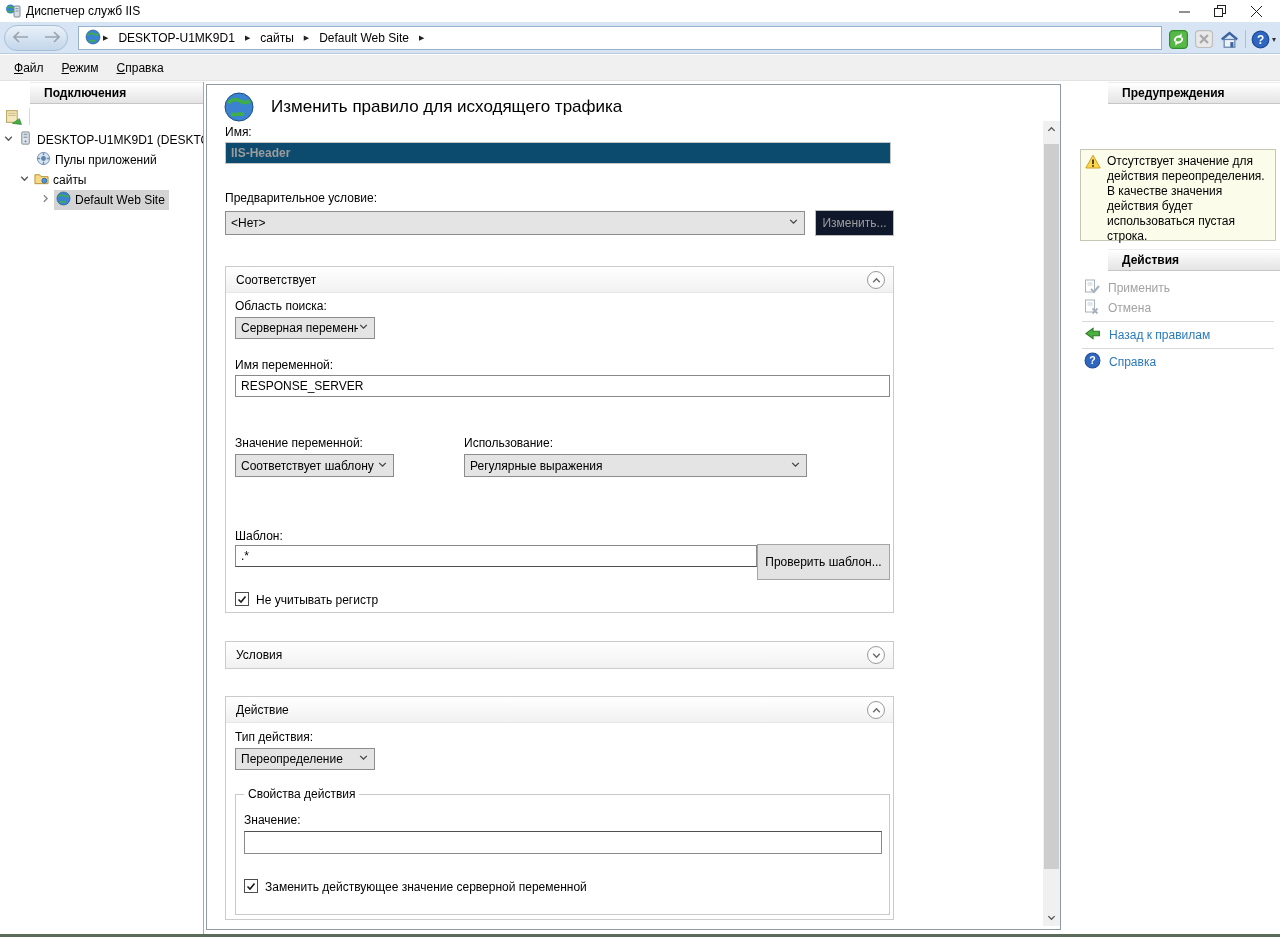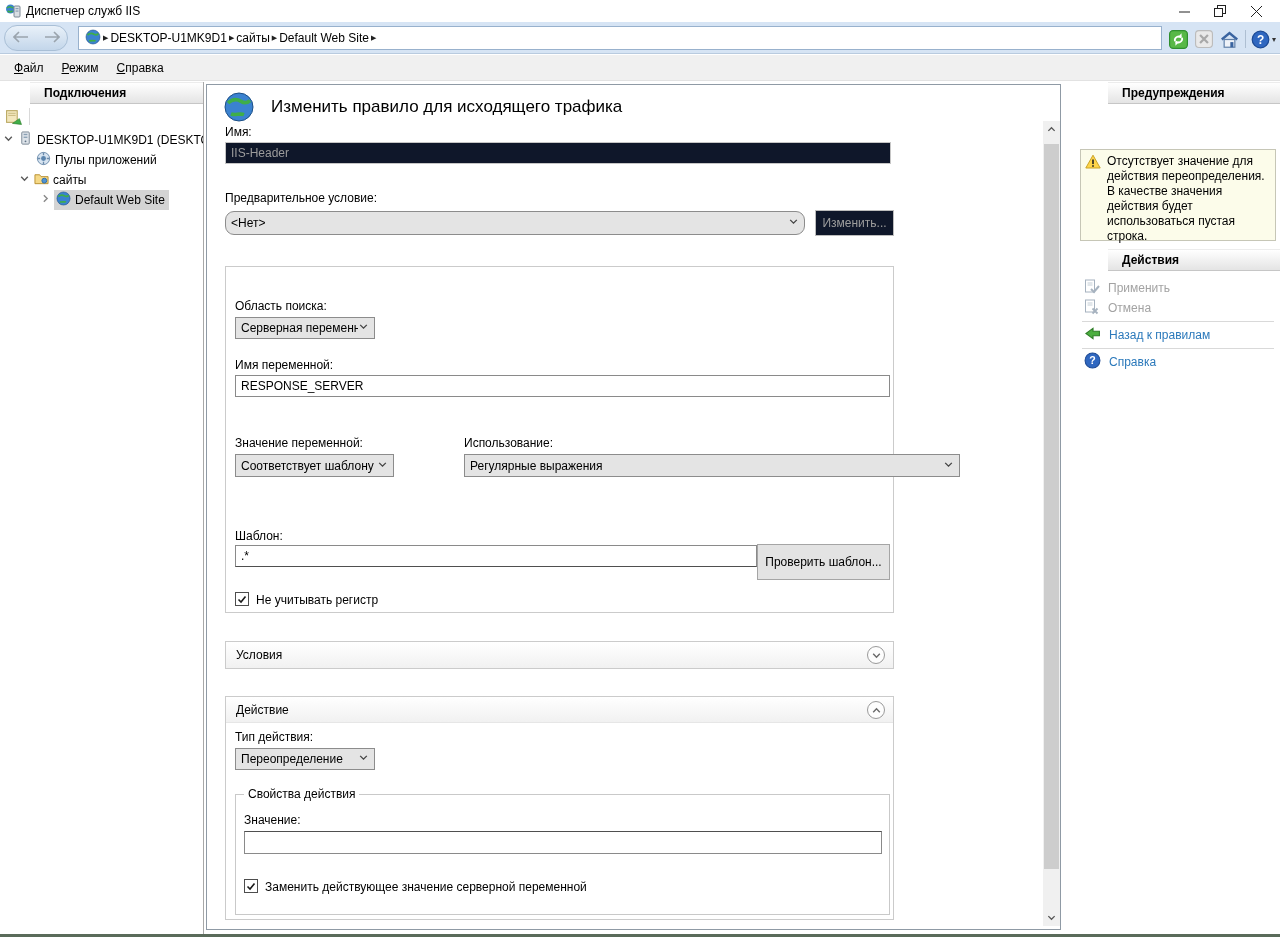--- a/index.html
+++ b/index.html
@@ -11,21 +11,21 @@
   
   .titlebar { position:absolute; left:0; top:0; width:1280px; height:22px; background:#fff; display:flex; align-items:center; }
   .titlebar .ttl { margin-left:6px; font-size:12px; }
   .winbtn { width:36px; height:22px; display:flex; align-items:center; justify-content:center; color:#222; font-size:11px; }
 
   
   .addressbar { position:absolute; left:0; top:22px; width:1280px; height:32px; background:#d6e4f4; border-bottom:1px solid #b9cbdf; }
   .navcloud { position:absolute; left:4px; top:3px; width:64px; height:26px; border-radius:13px;
               background:linear-gradient(#e9f1f9,#c3d6ea); border:1px solid #a9bfd6; display:flex; align-items:center; justify-content:space-around; }
   .crumbbox { position:absolute; left:78px; top:4px; width:1084px; height:24px; background:#fff; border:1px solid #98b1cd; display:flex; align-items:center; padding-left:6px; }
-  .crumb { margin:0 0; white-space:nowrap; }
+  .crumb { margin:0 8px; white-space:nowrap; }
   .crumb-arrow { font-size:7px; color:#222; margin:0 2px; }
   .abtn { position:absolute; top:7px; width:20px; height:20px; display:flex; align-items:center; justify-content:center; }
 
   
   .menubar { position:absolute; left:0; top:55px; width:1280px; height:26px; background:#f0f0f0; border-bottom:1px solid #e2e2e2; display:flex; align-items:center; }
   .menuitem { padding:0 9px; }
   .menuitem .accel { text-decoration:underline; }
 
   
   .phead { height:22px; background:linear-gradient(#ffffff,#e4e4e4); border-top:1px solid #ececec; border-bottom:1px solid #c6c6c6; font-weight:bold; line-height:21px; padding-left:14px;margin-left:30px; }
@@ -35,21 +35,21 @@
   .ltoolbar { position:absolute; left:0; top:23px; width:100%; height:24px; background:#fff; }
   .treerow { position:absolute; height:20px; display:flex; align-items:center; white-space:nowrap; overflow:hidden; width:100%; }
   .treerow .lbl { margin-left:4px; }
   .sel { background:#d4d4d4; padding:1px 4px 1px 2px; display:flex; align-items:center; }
 
   
   .main { position:absolute; left:206px; top:84px; width:855px; height:846px; background:#fff; border:1px solid #8f9aa5; }
   .pagetitle { position:absolute; left:64px; top:12px; font-size:17px; }
   .lab { position:absolute; white-space:nowrap; }
   .input { position:absolute; background:#fff; border:1px solid #8a8a8a; font-family:"Liberation Sans",sans-serif; font-size:12px; padding:0 5px; }
-  .input.dis { background:#0f172a; border-color:#c6c6c6; color:#9b9b9b; }
+  .input.dis { background:#0c4a6e; border-color:#c6c6c6; color:#9b9b9b;font-weight:bold; }
   .combo { position:absolute; background:#e4e4e4; border:1px solid #8c8c8c; display:flex; align-items:center; justify-content:space-between; padding:0 5px; }
   .combo .cval { white-space:nowrap; overflow:hidden; }
   .btn { position:absolute; background:#e3e3e3; border:1px solid #a5a5a5; display:flex; align-items:center; justify-content:center; font-size:12px; }
   .btn.dis { color:#9d9d9d; background:#0f172a; border-color:#bdbdbd; }
   .section { position:absolute; border:1px solid #cbcbcb; background:#fff; }
   .sechead { height:26px; background:linear-gradient(#ffffff,#f1f1f1); border-bottom:1px solid #e6e6e6; line-height:26px; padding-left:10px; position:relative; }
   .circlechev { position:absolute; right:8px; top:4px; width:18px; height:18px; border:1px solid #9a9a9a; border-radius:50%; display:flex; align-items:center; justify-content:center; background:#fdfdfd; }
   .cb { position:absolute; width:14px; height:14px; background:#fff; border:1px solid #4d4d4d; display:flex; align-items:center; justify-content:center; }
   .fieldset { position:absolute; border:1px solid #c9c9c9; }
   .legend { position:absolute; top:-8px; left:8px; background:#fff; padding:0 4px; }
@@ -229,48 +229,56 @@
           <circle cx="8" cy="8" r="7" fill="#3b82d0" stroke="#1c4f86" stroke-width="0.5"></circle>
           <path d="M2.5 6c2-1.8 4.5-2 6.5-.8 1.6 1 3.3.6 4.5-.4M4 11.5c2 .8 4.5-.5 6.5.3" stroke="#3fae49" stroke-width="1.8" fill="none"></path>
         </svg>
     </span>
     <div class="pagetitle">Изменить правило для исходящего трафика</div>
 
     <span class="lab" style="left:18px;top:40px;">Имя:</span>
     <input class="input dis" style="left: 18px; top: 57px; width: 666px; height: 22px;" readonly="" value="IIS-Header">
 
     <span class="lab" style="left:18px;top:106px;">Предварительное условие:</span>
-    <div class="combo" style="left:18px;top:126px;width:580px;height:24px;border-radius:9px;">
+    <div class="combo" style="left:18px;top:126px;width:580px;height:24px;">
       <span class="cval">&lt;Нет&gt;</span>
       <span><svg width="11" height="11" viewBox="0 0 10 10">
             <path d="M2 3.5l3 3 3-3" stroke="#444" stroke-width="1.2" fill="none"></path>
           </svg></span>
     </div>
     <div class="btn dis" style="left:608px;top:125px;width:79px;height:26px;">Изменить...</div>
 
     <div class="section" style="left:18px;top:181px;width:669px;height:347px;">
+      <div class="sechead">
+        <span>Соответствует</span>
+        <span class="circlechev">
+            <svg width="11" height="11" viewBox="0 0 10 10">
+              <path d="M2 6.5l3-3 3 3" stroke="#6a6a6a" stroke-width="1.3" fill="none"></path>
+            </svg>
+          </span>
+      </div>
       <span class="lab" style="left:9px;top:32px;">Область поиска:</span>
       <div class="combo" style="left:9px;top:50px;width:140px;height:22px;">
         <span class="cval">Серверная переменн</span>
         <span><svg width="11" height="11" viewBox="0 0 10 10">
               <path d="M2 3.5l3 3 3-3" stroke="#444" stroke-width="1.2" fill="none"></path>
             </svg></span>
       </div>
       <span class="lab" style="left:9px;top:91px;">Имя переменной:</span>
       <input class="input" style="left: 9px; top: 108px; width: 655px; height: 22px;" readonly="" value="RESPONSE_SERVER">
 
       <span class="lab" style="left:9px;top:169px;">Значение переменной:</span>
       <span class="lab" style="left:238px;top:169px;">Использование:</span>
       <div class="combo" style="left:9px;top:187px;width:159px;height:23px;">
         <span class="cval">Соответствует шаблону</span>
         <span><svg width="11" height="11" viewBox="0 0 10 10">
               <path d="M2 3.5l3 3 3-3" stroke="#444" stroke-width="1.2" fill="none"></path>
             </svg></span>
       </div>
-      <div class="combo" style="left:238px;top:187px;width:496px;height:23px;gap:46px;">
+      <div class="combo" style="left:238px;top:187px;width:343px;height:23px;gap:46px;">
         <span class="cval">Регулярные выражения</span>
         <span><svg width="11" height="11" viewBox="0 0 10 10">
               <path d="M2 3.5l3 3 3-3" stroke="#444" stroke-width="1.2" fill="none"></path>
             </svg></span>
       </div>
 
       <span class="lab" style="left:9px;top:262px;">Шаблон:</span>
       <input class="input" style="left: 9px; top: 278px; width: 522px; height: 22px; border-bottom-color: rgb(79, 79, 79);" readonly="" value=".*">
       <div class="btn" style="left:531px;top:277px;width:133px;height:36px;">Проверить шаблон...</div>
 

